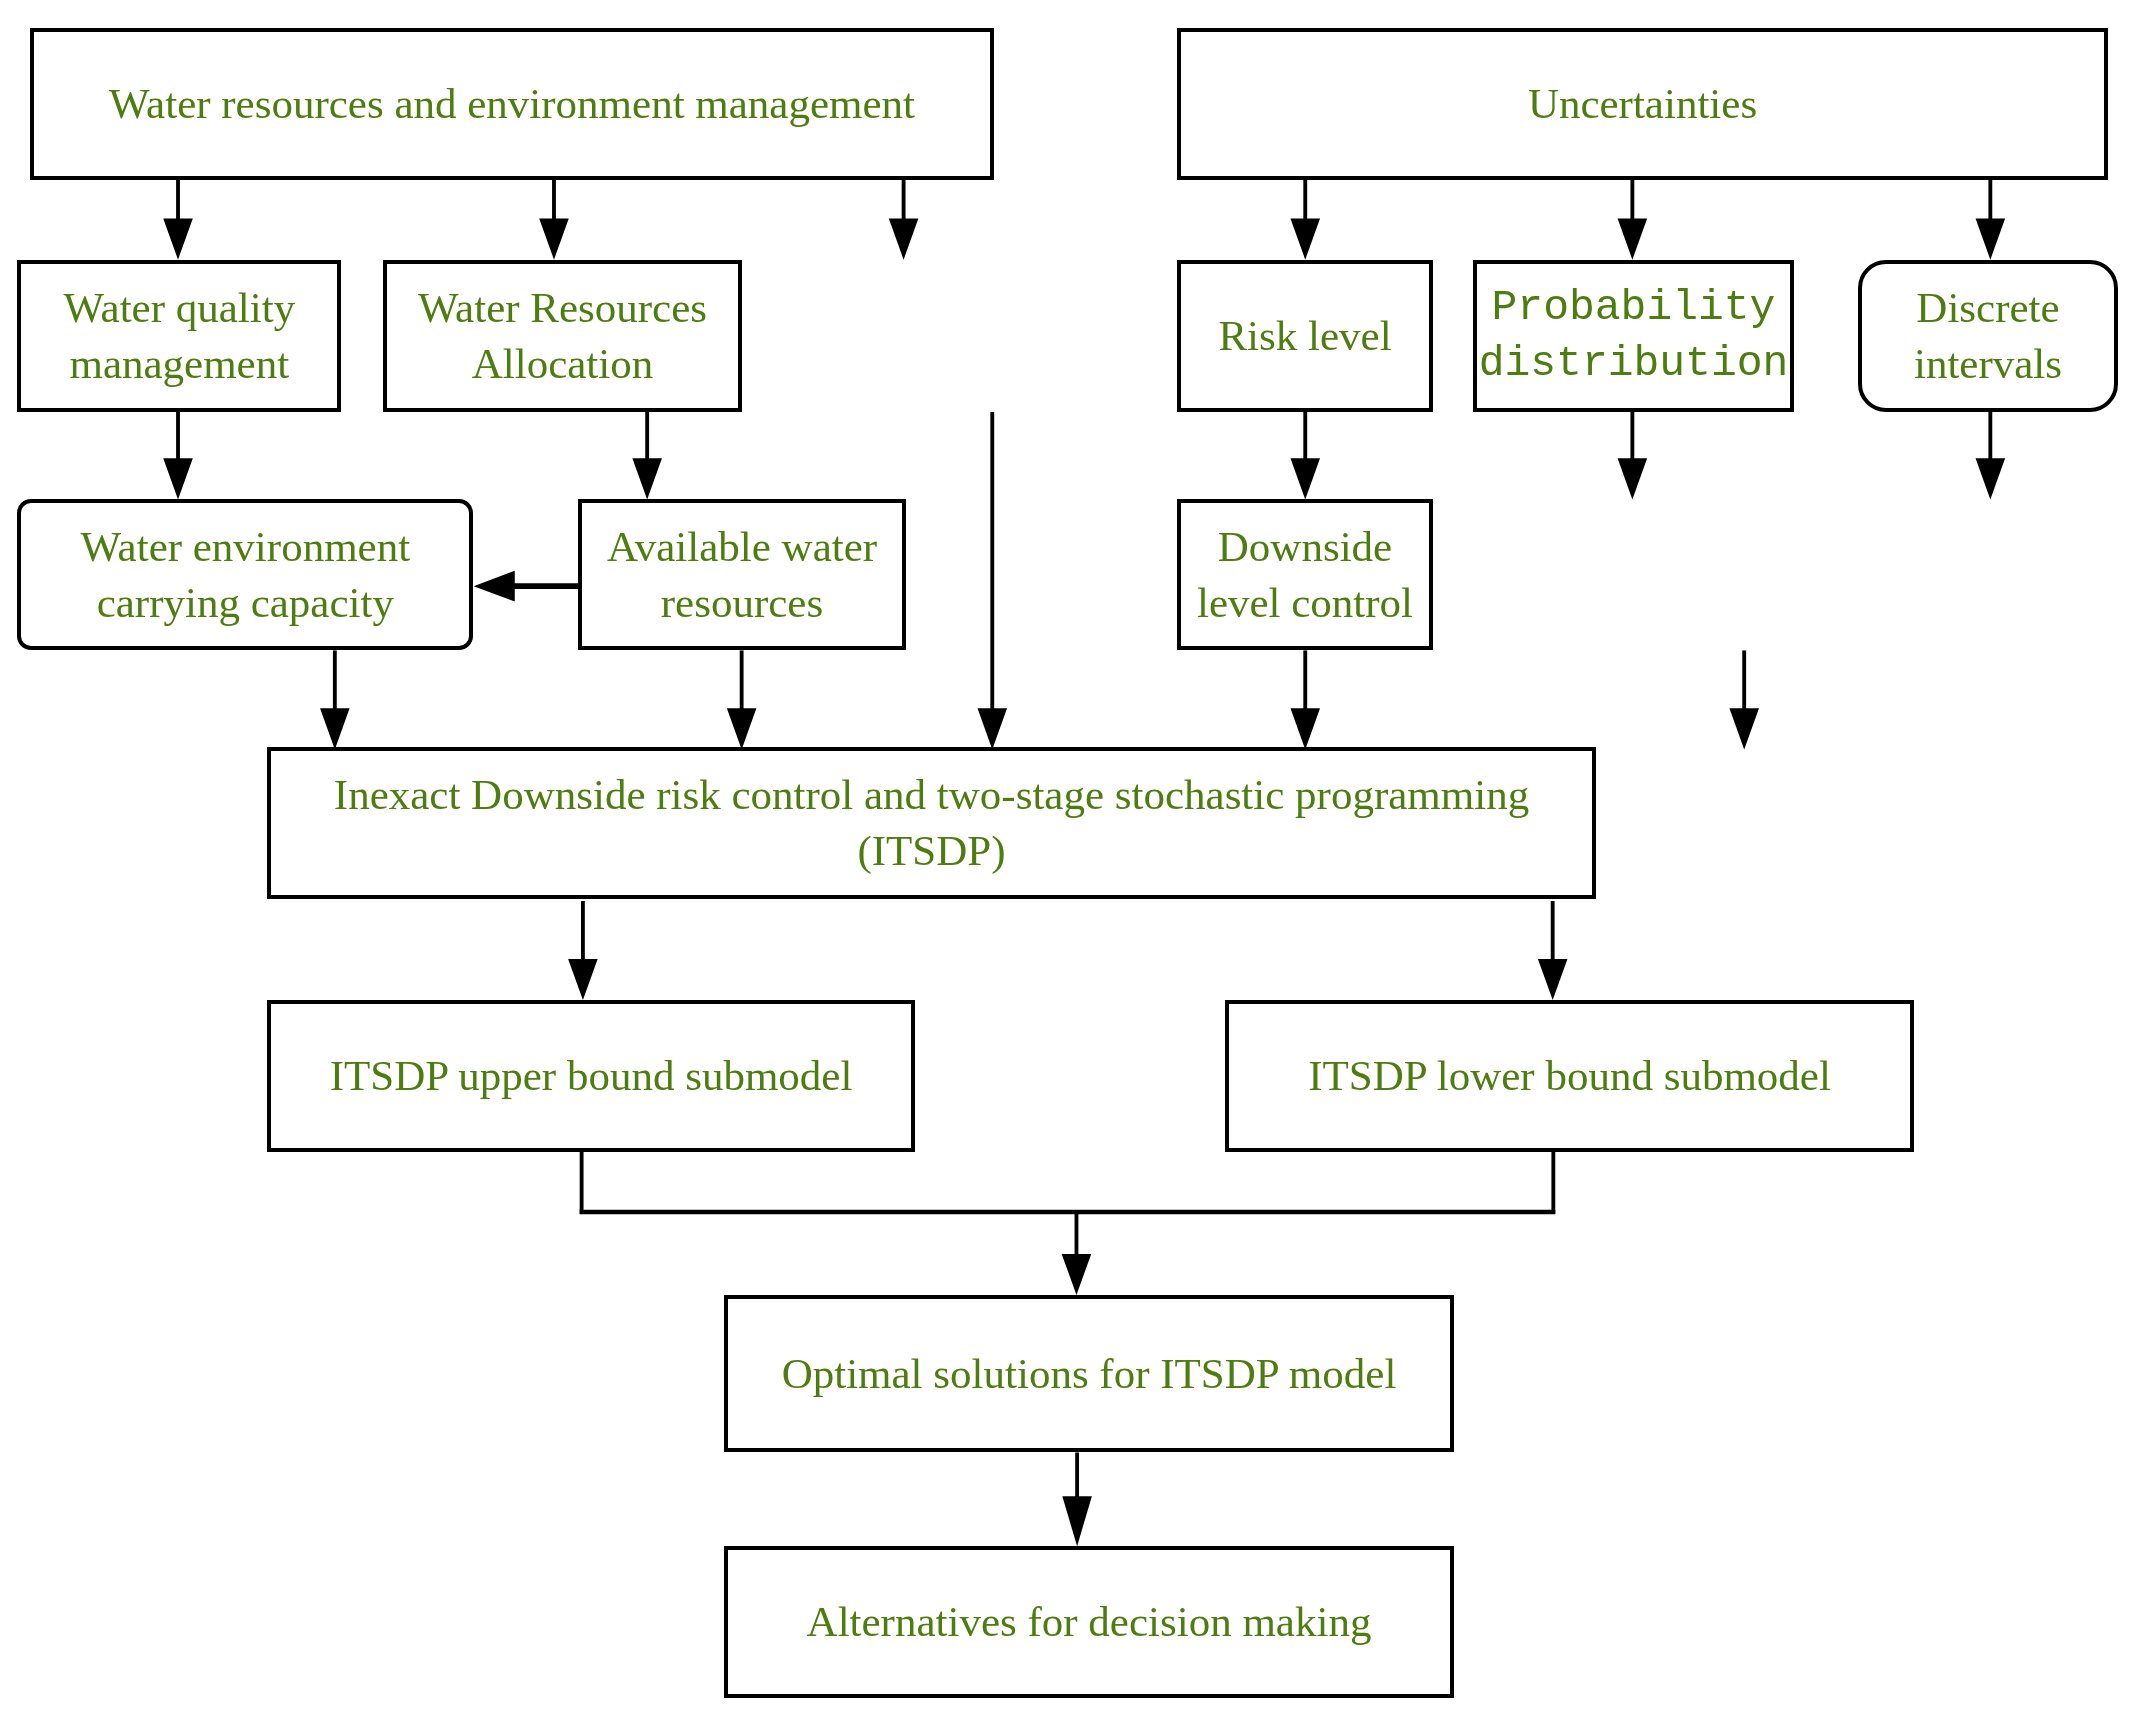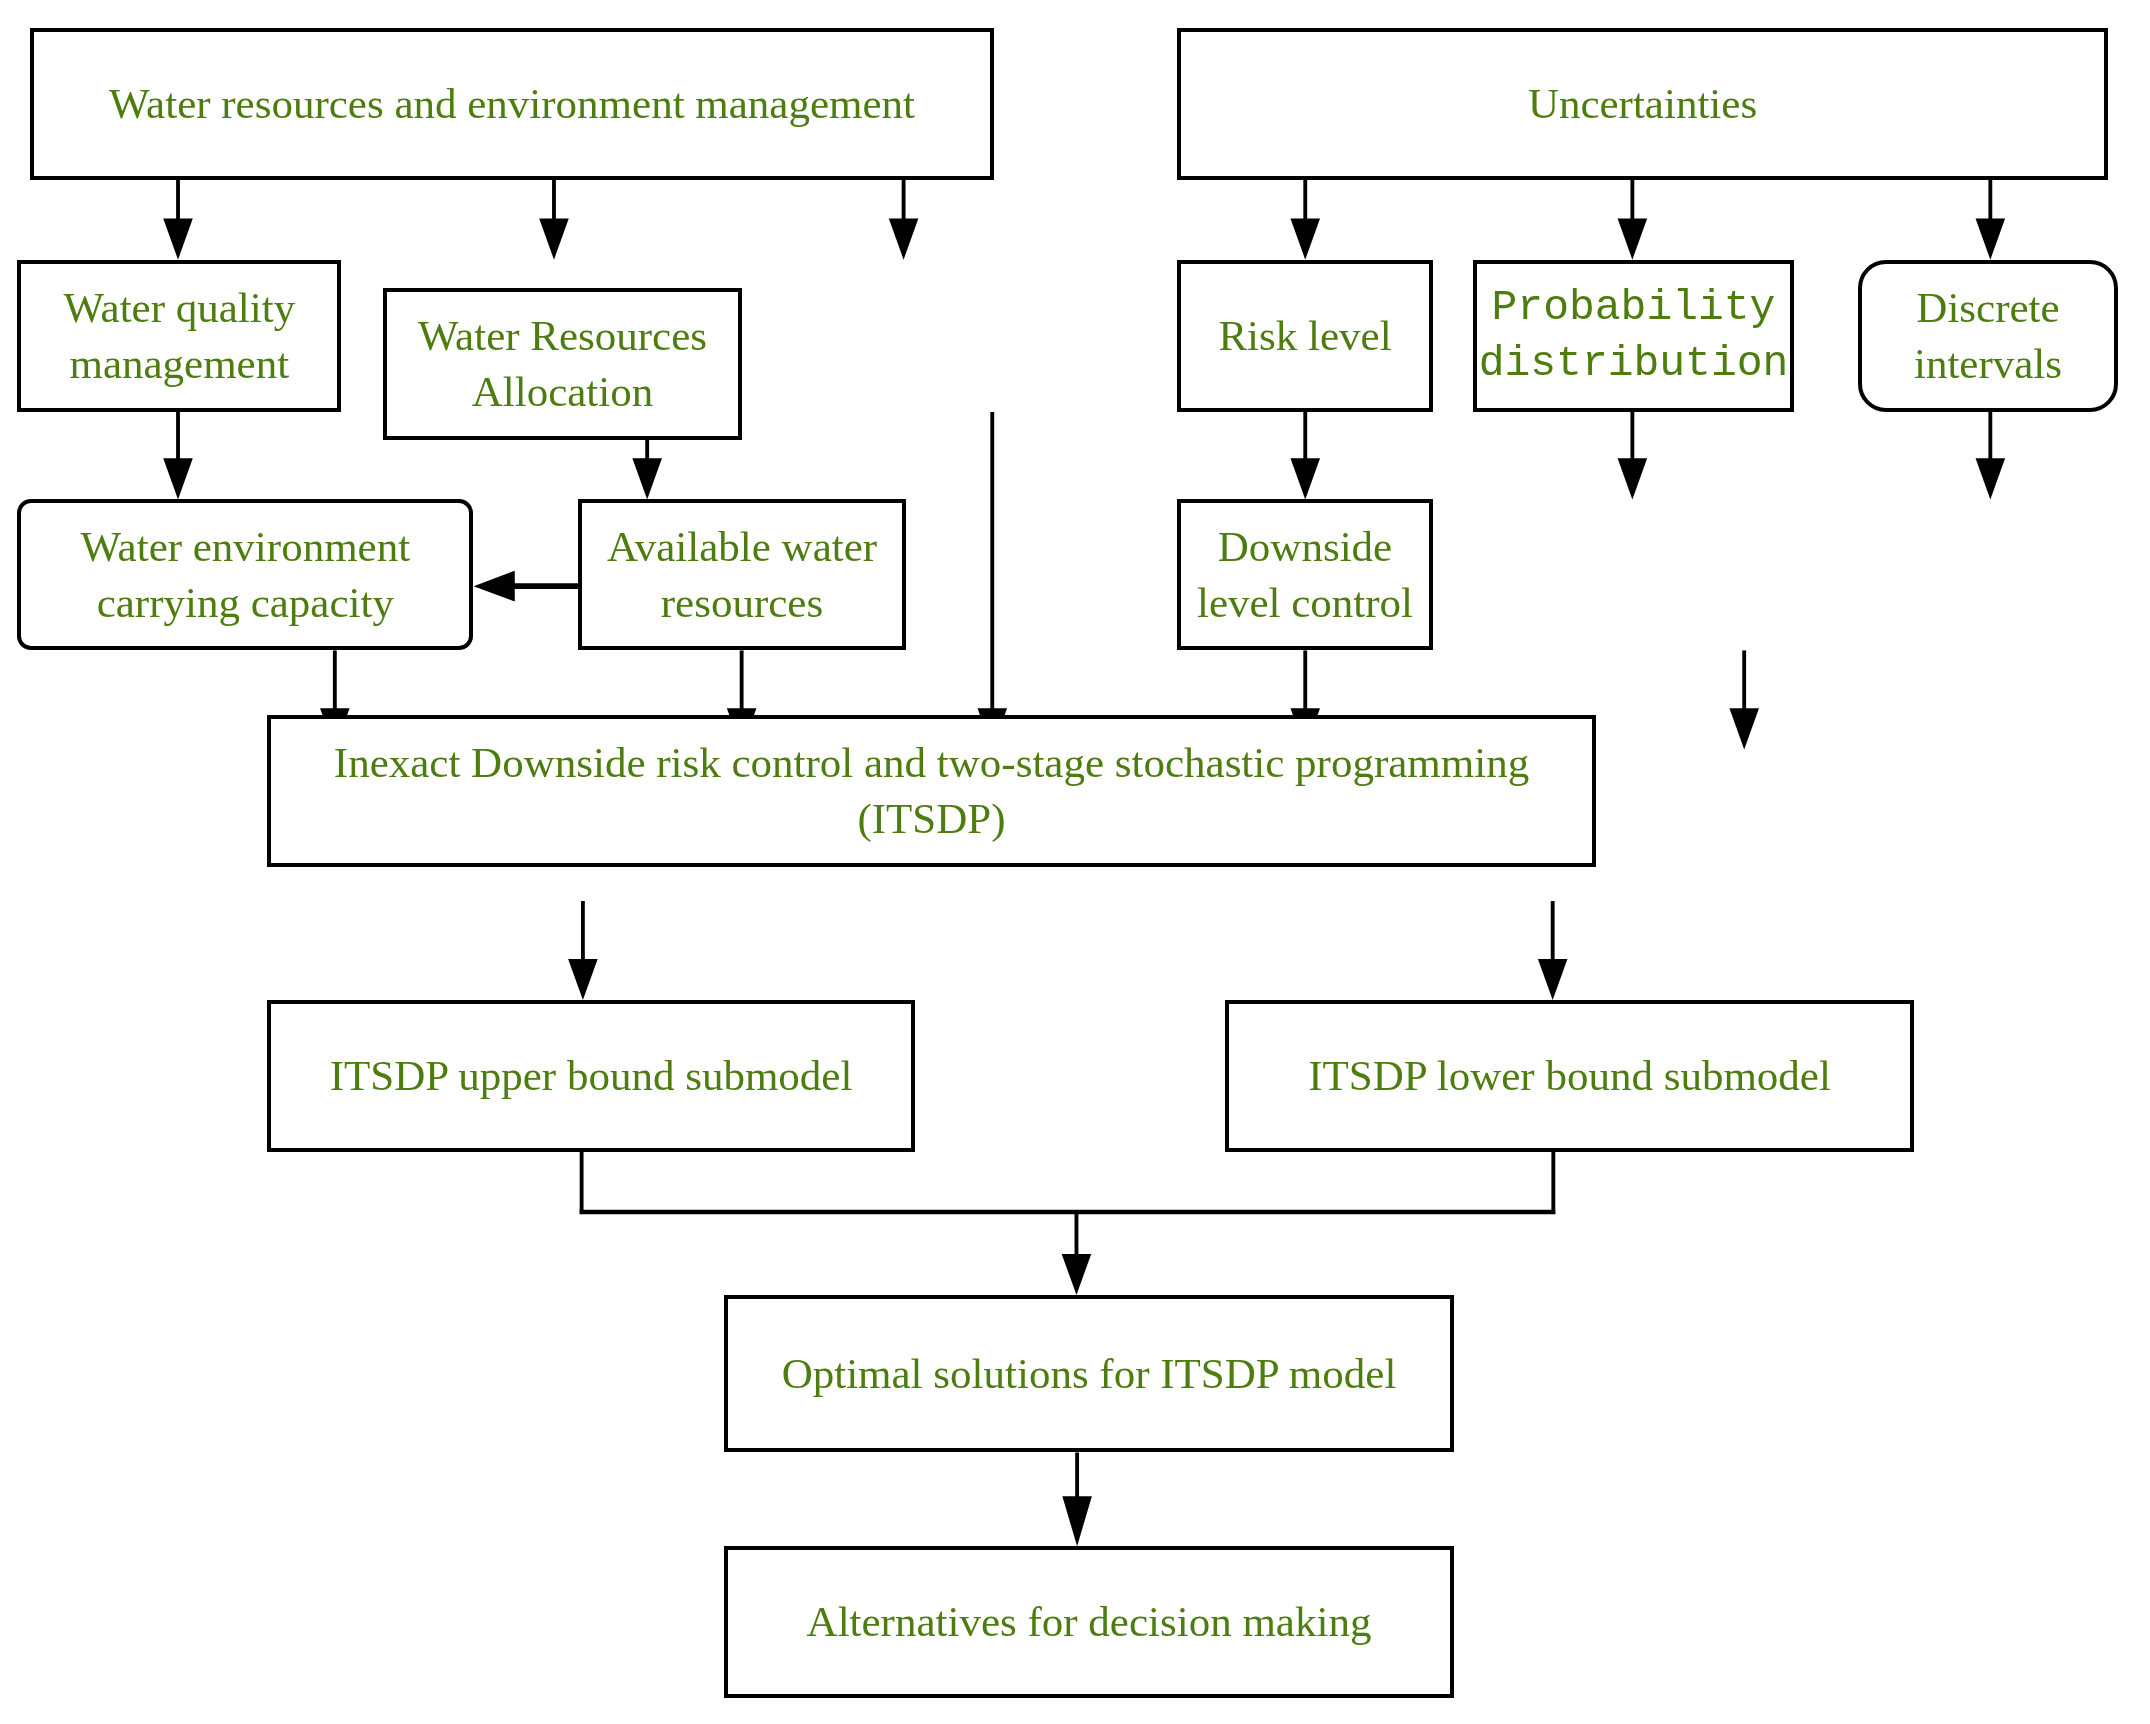--- a/index.html
+++ b/index.html
@@ -38,32 +38,32 @@
     font-size: 43px;
     line-height: 1.3;
     white-space: pre-line;
     z-index: 1;
   }
   
   #b-wrem  { left: 30px;   top: 28px;   width: 964px; height: 152px; }
   #b-unc   { left: 1177px; top: 28px;   width: 931px; height: 152px; }
   
   #b-wqm   { left: 17.3px;   top: 260px;  width: 324px;  height: 152px; }
-  #b-wra   { left: 383px;  top: 260px;  width: 359px;  height: 152px; margin-top: 28px; }
+  #b-wra   { left: 383px;  top: 260px;  width: 359px;  height: 152px; }
   #b-ppa   { left: 787px; top: 260px;  width: 363px;  height: 152px; }
   #b-rl    { left: 1177px; top: 260px;  width: 256px;  height: 152px; }
   #b-pd    { left: 1473px; top: 260px;  width: 321px;  height: 152px; font-family: Liberation Mono, monospace; }
   #b-di    { left: 1858px; top: 260px;  width: 260px;  height: 152px; border-radius: 28px; }
   
   #b-wecc  { left: 17.3px;   top: 499px;  width: 456px;  height: 151px; border-radius: 14px; }
   #b-awr   { left: 578px;  top: 499px;  width: 328px;  height: 151px; }
   #b-drc   { left: 1177px; top: 499px;  width: 256px;  height: 151px; }
   #b-itssp { left: 1473px; top: 499px;  width: 644px; height: 151px; }
   
-  #b-itsdp { left: 267px;  top: 715px; width: 1329px; height: 152px; }
+  #b-itsdp { left: 267px;  top: 747px; width: 1329px; height: 152px; }
   
   #b-up    { left: 267px;  top: 1000px; width: 648px; height: 152px; }
   #b-low   { left: 1225px; top: 1000px; width: 689px; height: 152px; }
   
   #b-opt   { left: 724px; top: 1295px; width: 730px; height: 157px; }
   #b-alt   { left: 724px; top: 1546px; width: 730px; height: 152px; }
 
   .shaft { stroke: #000000; stroke-width: 6px; }
   .thick { stroke: #000000; stroke-width: 7px; }
   .hshaft { stroke: #000000; stroke-width: 9px; }

